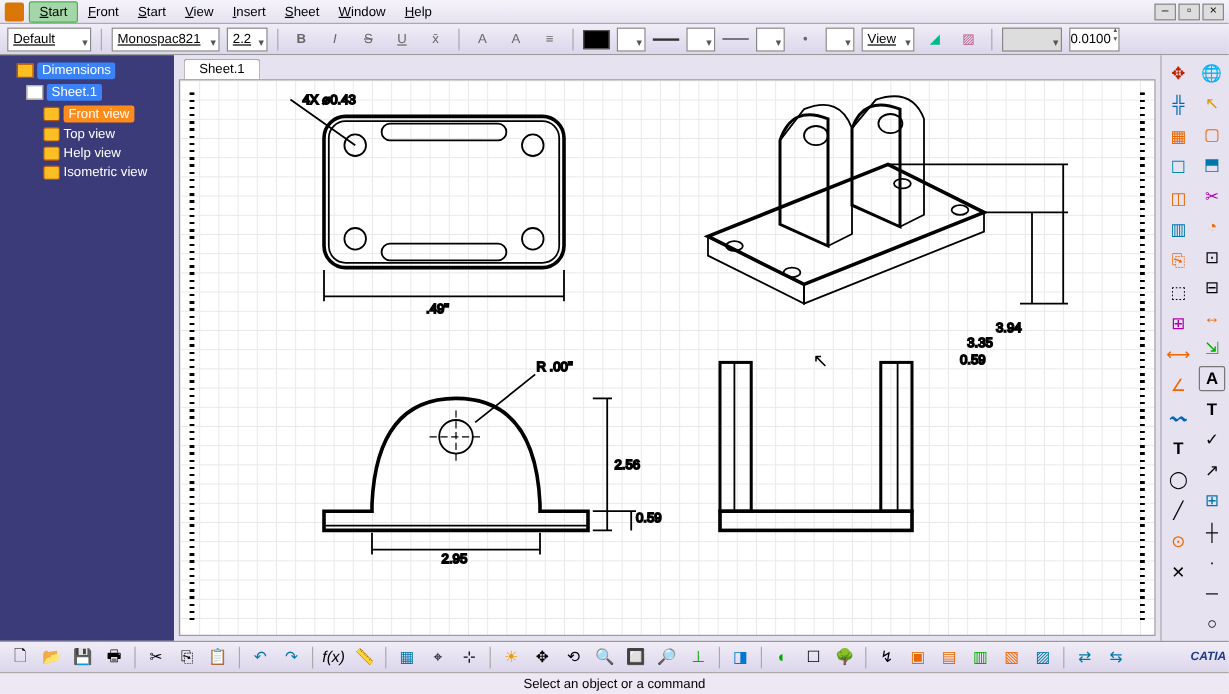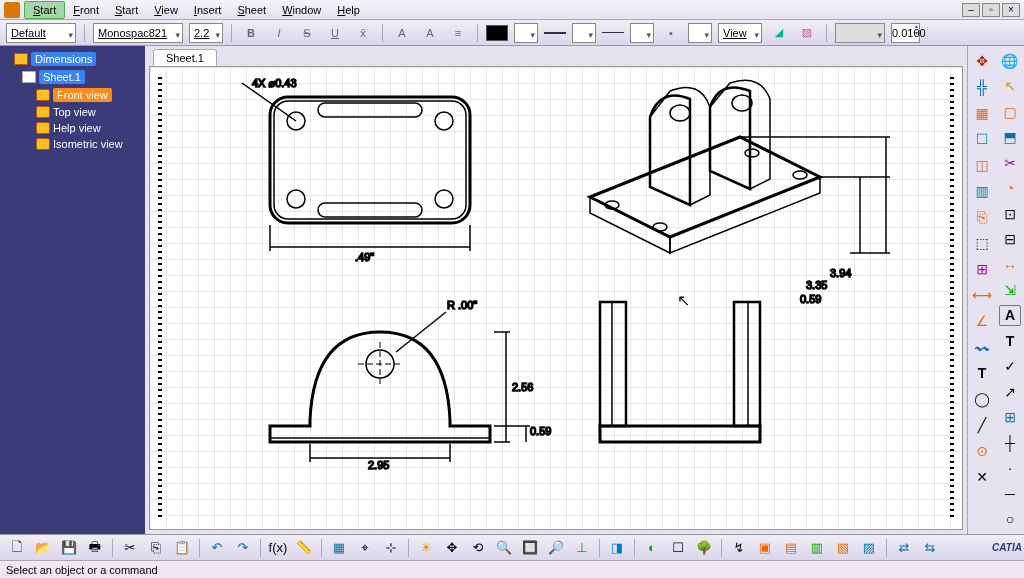--- a/index.html
+++ b/index.html
@@ -12,21 +12,21 @@
 .menu-spacer { flex: 1; }
 .win-controls { display: flex; gap: 2px; }
 .win-btn { width: 18px; height: 14px; border: 1px solid #888; background: #ddd; text-align: center; line-height: 12px; font-size: 10px; cursor: pointer; }
 .toolbar1 { height: 26px; background: linear-gradient(#f0edf7, #dcd6eb); display: flex; align-items: center; padding: 0 6px; gap: 6px; border-bottom: 1px solid #999; }
 .combo { height: 20px; border: 1px solid #888; background: #fff; padding: 0 18px 0 4px; position: relative; font-size: 11px; line-height: 18px; text-decoration: underline; }
 .combo::after { content: "▾"; position: absolute; right: 2px; top: 2px; font-size: 9px; color: #555; }
 .tb-btn { width: 22px; height: 22px; display: flex; align-items: center; justify-content: center; color: #666; cursor: pointer; border-radius: 2px; }
 .sep { width: 1px; height: 18px; background: #aaa; margin: 0 2px; }
 .color-swatch { width: 32px; height: 16px; background: #000; border: 1px solid #555; }
 .line-sample { width: 40px; height: 2px; background: #333; }
-.num-input { width: 29px; height: 20px; border: 1px solid #888; background: #fff; text-align: right; padding-right: 14px; position: relative; line-height: 18px; }
+.num-input { width: 42px; height: 20px; border: 1px solid #888; background: #fff; text-align: right; padding-right: 14px; position: relative; line-height: 18px; }
 .num-input::after { content: "▴\A▾"; white-space: pre; position: absolute; right: 1px; top: -1px; font-size: 6px; line-height: 7px; color: #555; }
 .workspace { flex: 1; display: flex; min-height: 0; }
 .tree-panel { width: 145px; background: #3b3b7a; color: #fff; padding: 4px; overflow: hidden; }
 .tree-node { display: flex; align-items: center; gap: 3px; padding: 2px 0; font-size: 11px; white-space: nowrap; }
 .tree-icon { width: 14px; height: 12px; display: inline-block; }
 .tree-root .tree-icon { background: #fbbf24; border: 1px solid #b45309; }
 .tree-sheet .tree-icon { background: #fff; border: 1px solid #aaa; }
 .tree-view .tree-icon { background: #fbbf24; border: 1px solid #b45309; border-radius: 2px; }
 .tree-sel { background: #ff8c1a; color: #fff; padding: 1px 4px; border-radius: 2px; }
 .tree-node.l1 { margin-left: 10px; }
@@ -39,21 +39,21 @@
 .border-mark { position: absolute; background: repeating-linear-gradient(#000 0 2px, transparent 2px 6px); width: 4px; }
 .border-mark.left { left: 8px; top: 10px; bottom: 10px; }
 .border-mark.right { right: 8px; top: 10px; bottom: 10px; }
 .svg-drawing { position: absolute; top: 0; left: 0; }
 .cursor-arrow { position: absolute; left: 527px; top: 224px; font-size: 16px; color: #000; pointer-events: none; }
 .rtoolbar-cols { display: flex; background: #e6e2f0; border-left: 1px solid #aaa; }
 .rtoolbar { width: 28px; display: flex; flex-direction: column; align-items: center; padding: 4px 0; gap: 4px; }
 .ricon { width: 22px; height: 22px; display: flex; align-items: center; justify-content: center; font-size: 14px; cursor: pointer; border-radius: 2px; }
 .bottom-toolbar { height: 26px; background: linear-gradient(#f0edf7, #dcd6eb); display: flex; align-items: center; padding: 0 6px; gap: 4px; border-top: 1px solid #999; }
 .bicon { width: 22px; height: 22px; display: flex; align-items: center; justify-content: center; cursor: pointer; border-radius: 2px; font-size: 13px; }
-.statusbar { height: 18px; background: #eee8f5; border-top: 1px solid #aaa; padding: 0 6px; line-height: 18px; font-size: 11px; }
+.statusbar { height: 18px; background: #eee8f5; border-top: 1px solid #aaa; padding: 0 6px; line-height: 18px; font-size: 11px; text-align: center; }
 .catia-logo { font-weight: bold; color: #1e3a8a; font-size: 10px; font-style: italic; margin-left: 43px; }
 </style>
 </head>
 <body>
 
 <div class="menubar">
   <div class="menu-logo"></div>
   <div class="menu-item start">Start</div>
   <div class="menu-item">Front</div>
   <div class="menu-item">Start</div>
@@ -279,21 +279,21 @@
   <div class="bicon" style="color:#06b">💾</div>
   <div class="bicon">🖶</div>
   <div class="sep"></div>
   <div class="bicon">✂</div>
   <div class="bicon">⎘</div>
   <div class="bicon">📋</div>
   <div class="sep"></div>
   <div class="bicon" style="color:#07a">↶</div>
   <div class="bicon" style="color:#07a">↷</div>
   <div class="sep"></div>
-  <div class="bicon" style="">f(x)</div>
+  <div class="bicon" style="font-style:italic">f(x)</div>
   <div class="bicon">📏</div>
   <div class="sep"></div>
   <div class="bicon" style="color:#07a">▦</div>
   <div class="bicon">⌖</div>
   <div class="bicon">⊹</div>
   <div class="sep"></div>
   <div class="bicon" style="color:#e90">☀</div>
   <div class="bicon">✥</div>
   <div class="bicon">⟲</div>
   <div class="bicon">🔍</div>

